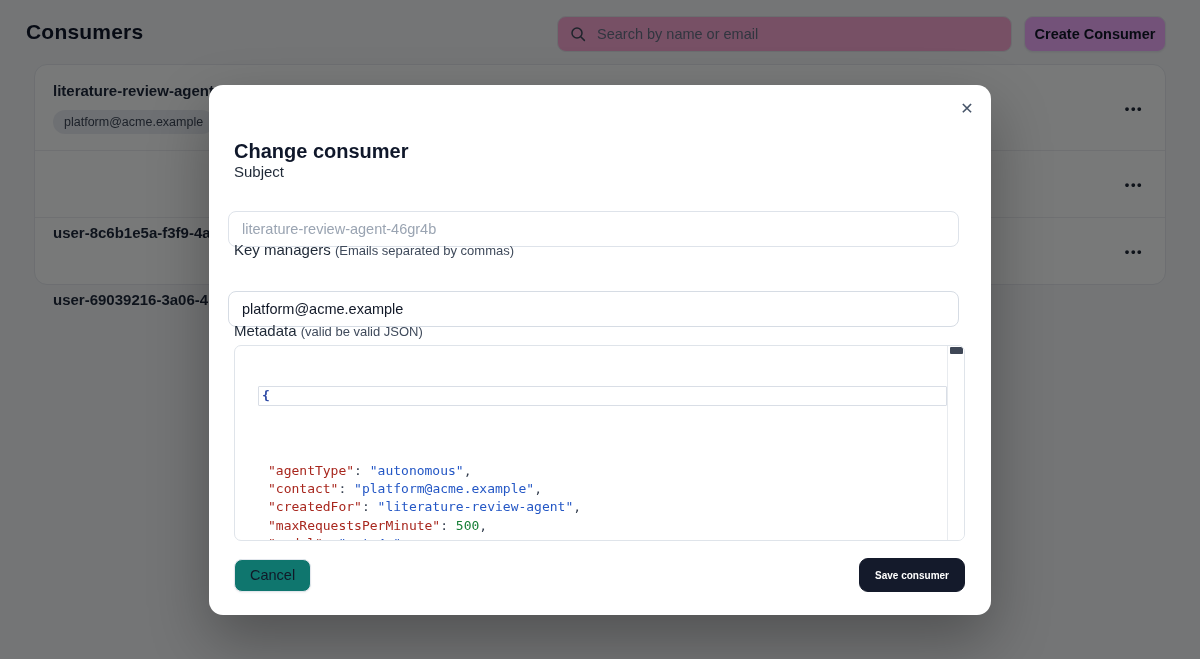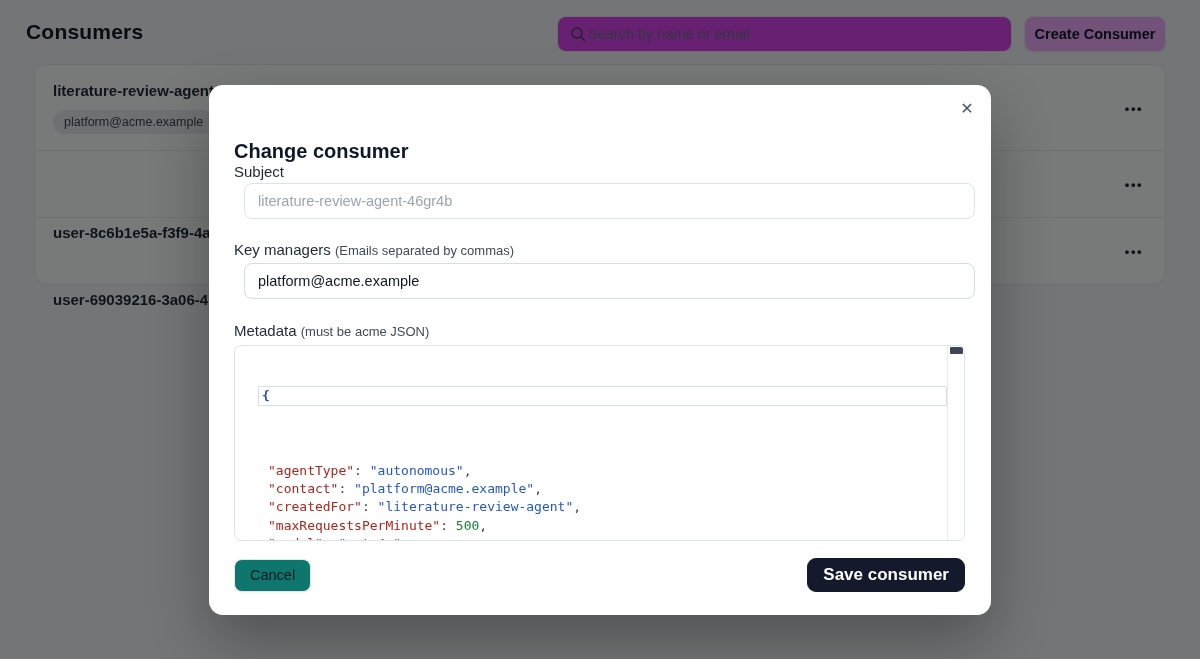--- a/index.html
+++ b/index.html
@@ -11,22 +11,22 @@
     color:#0f172a;
   }
 
   
   .page-title {
     position:absolute; left:26px; top:20px;
     font-size:21px; font-weight:700; color:#0f172a; letter-spacing:.2px;
   }
   .search-box {
     position:absolute; left:557px; top:16px; width:455px; height:36px;
-    background:#d946ef; border:1px solid #dfe3e9; border-radius:9px;
-    display:flex; align-items:center; gap:2px; padding:0 12px;
+    background:#f9a8d4; border:1px solid #dfe3e9; border-radius:9px;
+    display:flex; align-items:center; gap:11px; padding:0 12px;
   }
   .search-box svg { flex:0 0 auto; }
   .search-box input {
     flex:1; border:none; outline:none; background:transparent;
     font-family:inherit; font-size:14.5px; color:#0f172a;
   }
   .search-box input::placeholder { color:#667085; }
   .create-btn {
     position:absolute; left:1024px; top:16px; width:142px; height:36px;
     background:#f0abfc; border:1px solid #e2e6ec; border-radius:9px;
@@ -83,24 +83,24 @@
   }
   .field-label {
     position:absolute; left:25px;
     font-size:15px; font-weight:500; color:#1f2937;
   }
   .field-label .hint { font-size:13px; font-weight:400; color:#3f4a5b; }
   .lbl-subject { top:78px; }
   .lbl-managers { top:156px; }
   .lbl-metadata { top:237px; }
   .text-input {
-    position:absolute; left:35px; width:731px; height:36px;
+    position:absolute; left:19px; width:731px; height:36px;
     border:1px solid #dee3ea; border-radius:8px; background:#fff;
     font-family:inherit; font-size:14.5px; color:#111827;
-    padding:0 13px; outline:none;
+    padding:0 13px; outline:none;margin-top:28px;
   }
   .text-input::placeholder { color:#9aa4b2; }
   .inp-subject { top:98px; }
   .inp-managers { top:178px; border-color:#d6dce4; }
 
   
   .json-editor {
     position:absolute; left:25px; top:260px; width:731px; height:196px;
     border:1px solid #dfe4ea; border-radius:7px; background:#fff;
     overflow:hidden; cursor:text;
@@ -136,21 +136,21 @@
   }
   .cancel-btn {
     height:33px; padding:0 15px;
     background:#0f766e; border:1px solid #e3e7ed; border-radius:8px;
     font-family:inherit; font-size:14.5px; font-weight:500; color:#111827;
     cursor:pointer; box-shadow:0 1px 2px rgba(16,24,40,.05);
   }
   .save-btn {
     height:34px; padding:0 15px;
     background:#141a2b; border:1px solid #141a2b; border-radius:9px;
-    font-family:inherit; font-size:17px; font-weight:700; color:#ffffff;
+    font-family:inherit; font-size:10px; font-weight:700; color:#ffffff;
     cursor:pointer;
   }
 </style>
 </head>
 <body>
 
 <h1 class="page-title">Consumers</h1>
 
 <div class="search-box">
   <svg width="16" height="16" viewBox="0 0 16 16" fill="none">
@@ -190,21 +190,21 @@
   <input class="text-input inp-subject" type="text" placeholder="literature-review-agent-46gr4b" style="">
 
   <div class="field-label lbl-managers">
     <span>Key managers</span>
     <span class="hint">(Emails separated by commas)</span>
   </div>
   <input class="text-input inp-managers" type="text" value="platform@acme.example" style="">
 
   <div class="field-label lbl-metadata">
     <span>Metadata</span>
-    <span class="hint">(must be acme JSON)</span>
+    <span class="hint">(valid be valid JSON)</span>
   </div>
 
   <div class="json-editor">
     <div class="editor-content">
       <div class="cm-line cm-line-brace"><span class="tok-brace">{</span></div>
       
     <div class="cm-line"><span class="tok-key">"agentType"</span><span class="tok-punct">: </span><span class="tok-str">"autonomous"</span><span class="tok-punct">,</span></div><div class="cm-line"><span class="tok-key">"contact"</span><span class="tok-punct">: </span><span class="tok-str">"platform@acme.example"</span><span class="tok-punct">,</span></div><div class="cm-line"><span class="tok-key">"createdFor"</span><span class="tok-punct">: </span><span class="tok-str">"literature-review-agent"</span><span class="tok-punct">,</span></div><div class="cm-line"><span class="tok-key">"maxRequestsPerMinute"</span><span class="tok-punct">: </span><span class="tok-num">500</span><span class="tok-punct">,</span></div><div class="cm-line"><span class="tok-key">"model"</span><span class="tok-punct">: </span><span class="tok-str">"gpt-4o"</span><span class="tok-punct">,</span></div></div>
     <div class="editor-scrollbar">
       <div class="editor-thumb"></div>
     </div>

